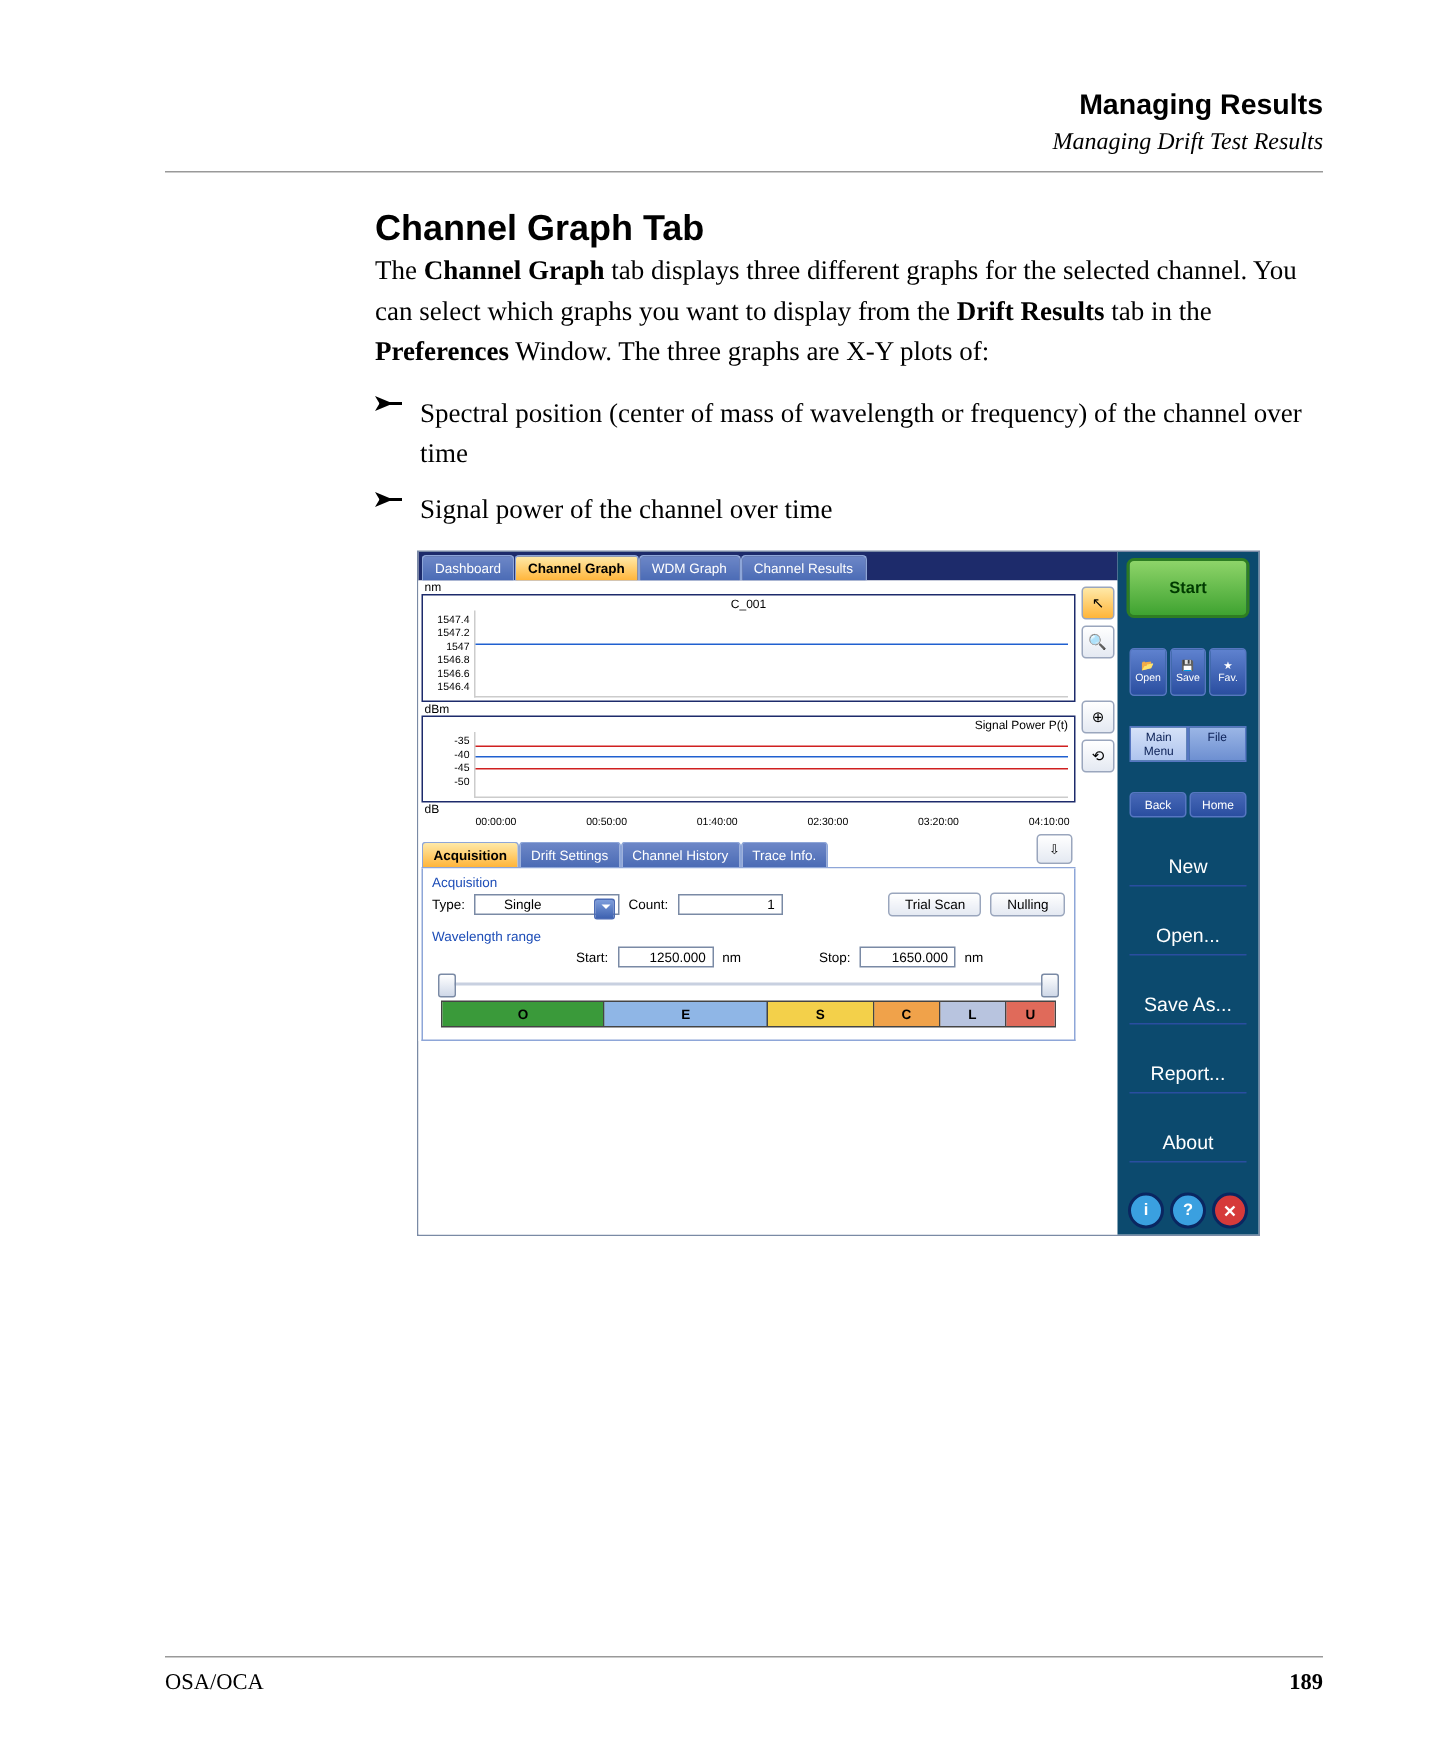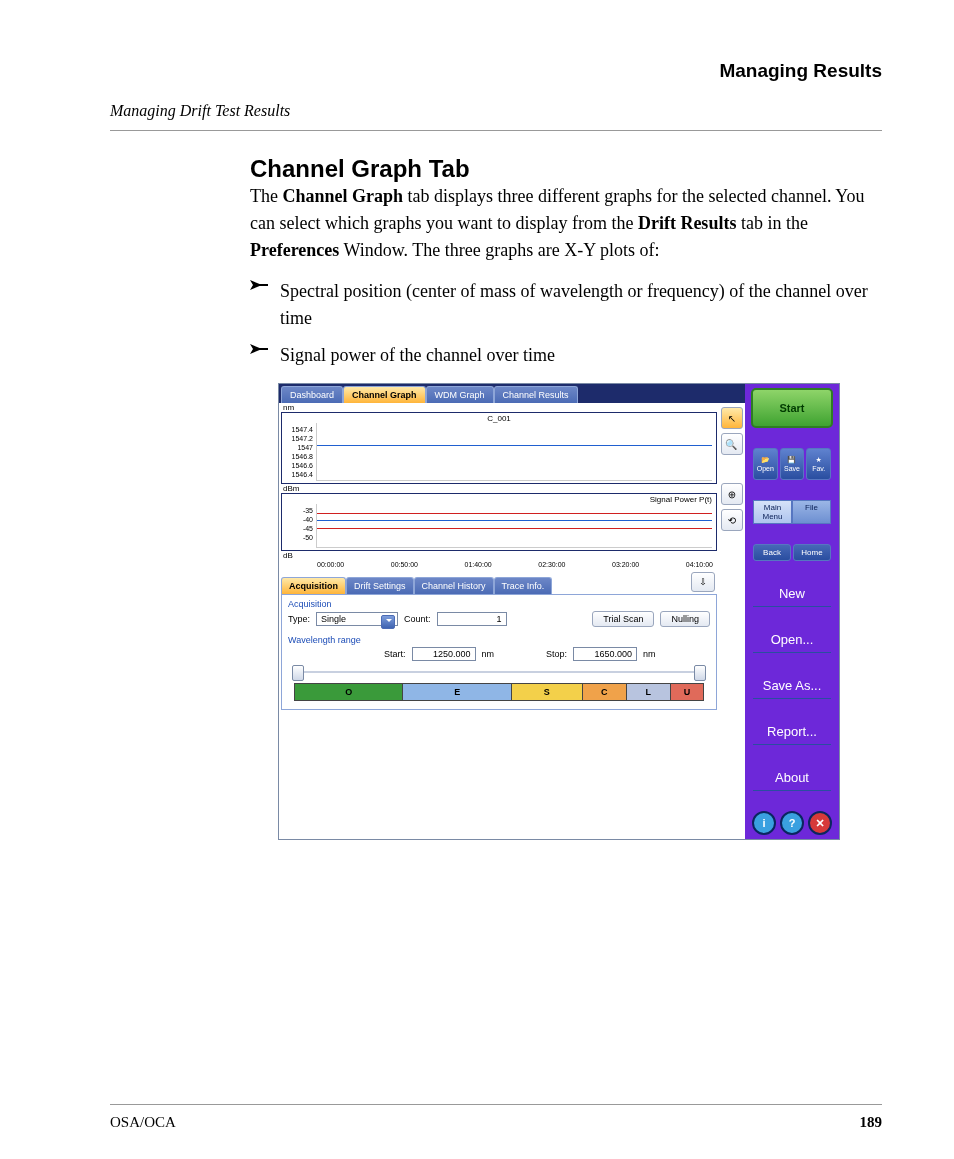--- a/index.html
+++ b/index.html
@@ -1,19 +1,19 @@
 <!DOCTYPE html>
 <html><head>
 <meta charset="utf-8">
 <style>
   html,body{margin:0;padding:0;background:#fff;font-family:Georgia,"Times New Roman",serif;color:#000}
   .page{width:954px;height:1159px;position:relative;background:#fff}
   .content{position:absolute;left:110px;top:60px;width:772px}
   .hdr-title{font-family:Verdana,Arial,sans-serif;font-weight:bold;font-size:19px;text-align:right}
-  .hdr-sub{font-family:Georgia,serif;font-style:italic;font-size:16px;text-align:left;margin-top:20px}
+  .hdr-sub{font-family:Georgia,serif;font-style:italic;font-size:16px;text-align:right;margin-top:4px}
   .rule{border:0;border-top:1px solid #999;margin:10px 0 24px 0}
   .section-title{font-family:Verdana,Arial,sans-serif;font-weight:bold;font-size:24px;margin:0 0 0 140px}
   .para{font-size:18px;line-height:1.5;margin:0 0 14px 140px}
   .bold{font-weight:bold}
   .bullets{margin:0 0 14px 140px;padding:0;list-style:none}
   .bullets li{display:flex;gap:12px;font-size:18px;line-height:1.5;margin-bottom:10px}
   .arrow{flex:0 0 auto}
   .arrow svg{display:block}
   .figure{margin-left:168px;width:560px}
 
@@ -38,33 +38,33 @@
   .line-red{position:absolute;left:0;right:0;height:1px;background:#d02020}
   .xticks{display:flex;justify-content:space-between;font-size:7px;padding:1px 4px 2px 36px}
   .btabs{display:flex;gap:0;margin-top:2px;background:#fff;border-bottom:1px solid #8ea6d8;align-items:flex-end}
   .btab{background:linear-gradient(#6d87c7,#4b6bb5);color:#fff;padding:3px 7px;border-radius:3px 3px 0 0;font-size:9px;border:1px solid #8ea6d8;border-bottom:0}
   .btab.active{background:linear-gradient(#ffe9a8,#ffb53a);color:#000;font-weight:bold}
   .keybtn{margin-left:auto;width:22px;height:18px;border:1px solid #9aa6bd;border-radius:3px;background:linear-gradient(#fff,#e4e9f2);display:flex;align-items:center;justify-content:center;margin-right:2px;margin-bottom:2px}
   .panel{border:1px solid #8ea6d8;border-top:0;background:#fff;padding:4px 6px}
   .fs-title{color:#1d4db7;font-size:9px;margin-bottom:2px}
   .row{display:flex;align-items:center;gap:6px}
   .lbl{font-size:9px}
-  .select{border:1px solid #7a8aa5;background:#fff;padding:1px 16px 1px 4px;position:relative;font-size:9px;width:60px}
+  .select{border:1px solid #7a8aa5;background:#fff;padding:1px 16px 1px 19px;position:relative;font-size:9px;width:60px}
   .select::after{content:"";position:absolute;right:2px;top:2px;width:12px;height:12px;background:linear-gradient(#7d9ddb,#3f63b1);border:1px solid #4b6bb5;border-radius:2px}
   .select::before{content:"";position:absolute;right:5px;top:6px;border:3px solid transparent;border-top-color:#fff;z-index:1}
   .inp{border:1px solid #7a8aa5;background:#fff;padding:1px 4px;font-size:9px;text-align:right;width:54px}
   .wbtn{border:1px solid #9aa6bd;border-radius:3px;background:linear-gradient(#fff,#e4e9f2);padding:2px 10px;font-size:9px}
   .slider{position:relative;height:14px;margin:4px 0}
   .slot{position:absolute;left:8px;right:8px;top:6px;height:2px;background:#c8d0e0}
   .thumb{position:absolute;top:0;width:10px;height:14px;background:linear-gradient(#fff,#cfd8e8);border:1px solid #7a8aa5;border-radius:2px}
   .band{display:flex;height:16px;border:1px solid #444;margin:2px 6px 4px 6px}
   .seg{flex:1;display:flex;align-items:center;justify-content:center;font-size:9px;font-weight:bold;border-right:1px solid #444}
   .seg:last-child{border-right:0}
 
-  .side{width:86px;background:#6d28d9;display:flex;flex-direction:column;align-items:center;padding:4px;gap:20px}
+  .side{width:86px;background:#0c4a6e;display:flex;flex-direction:column;align-items:center;padding:4px;gap:20px}
   .startbtn{width:78px;height:36px;border-radius:5px;border:2px solid #2e7d22;background:linear-gradient(#8ed469,#3fa331);color:#003b00;font-weight:bold;font-size:11px;display:flex;align-items:center;justify-content:center}
   .trio{display:flex;gap:2px;width:78px}
   .tbtn{flex:1;height:30px;border:1px solid #5676c1;border-radius:3px;background:linear-gradient(#5f82cf,#2a4ea0);color:#fff;font-size:7px;display:flex;flex-direction:column;align-items:center;justify-content:center;gap:1px}
   .minitabs{display:flex;width:78px}
   .minitab{flex:1;background:linear-gradient(#9bb6e6,#6d8fd1);font-size:8px;text-align:center;padding:2px 0;border:1px solid #5676c1;color:#0a1f55}
   .minitab.active{background:linear-gradient(#d6e2f8,#aec4ee)}
   .navrow{display:flex;gap:2px;width:78px}
   .navbtn{flex:1;background:linear-gradient(#4768b7,#2a4ea0);border:1px solid #5676c1;border-radius:3px;color:#fff;font-size:8px;text-align:center;padding:3px 0}
   .menuitem{width:78px;background:transparent;color:#fff;font-size:13px;text-align:center;padding:5px 0;border-bottom:1px solid #2a4ea0}
   .iconrow{margin-top:auto;display:flex;gap:4px}

